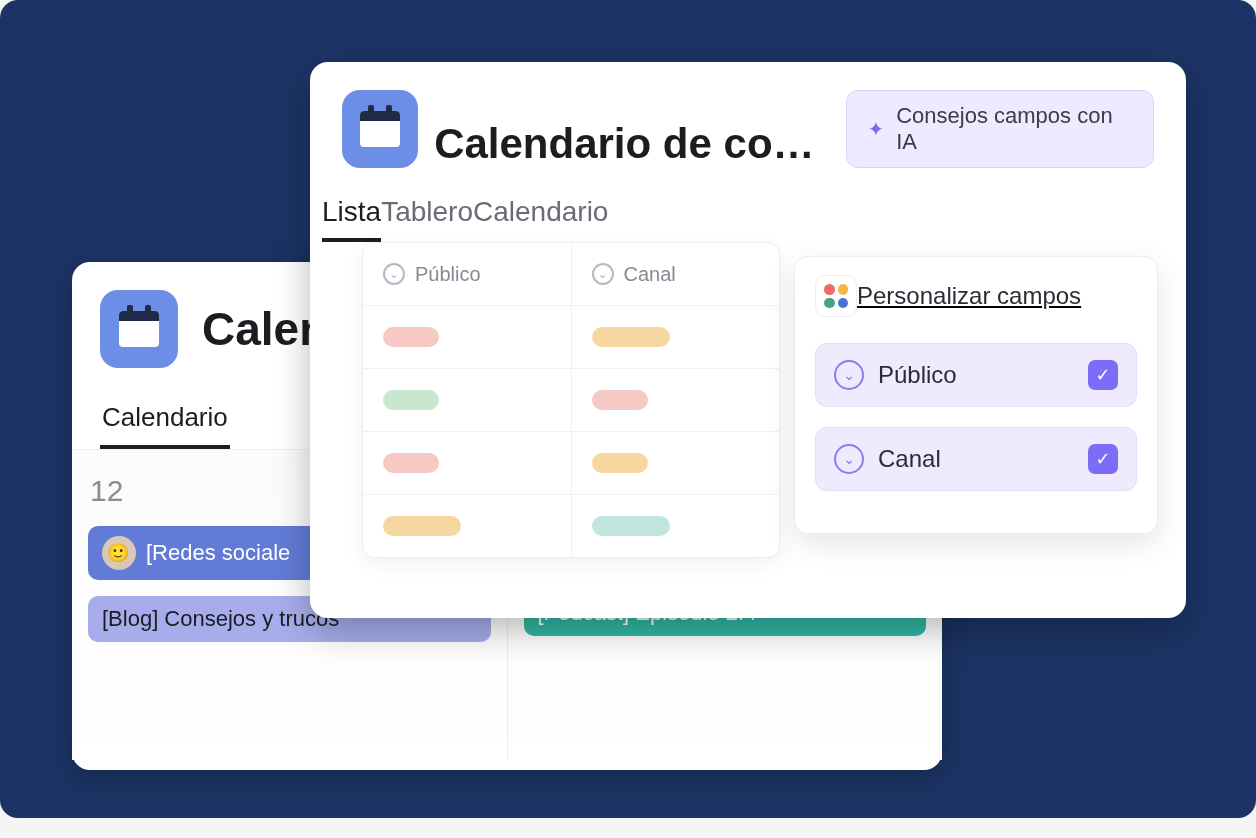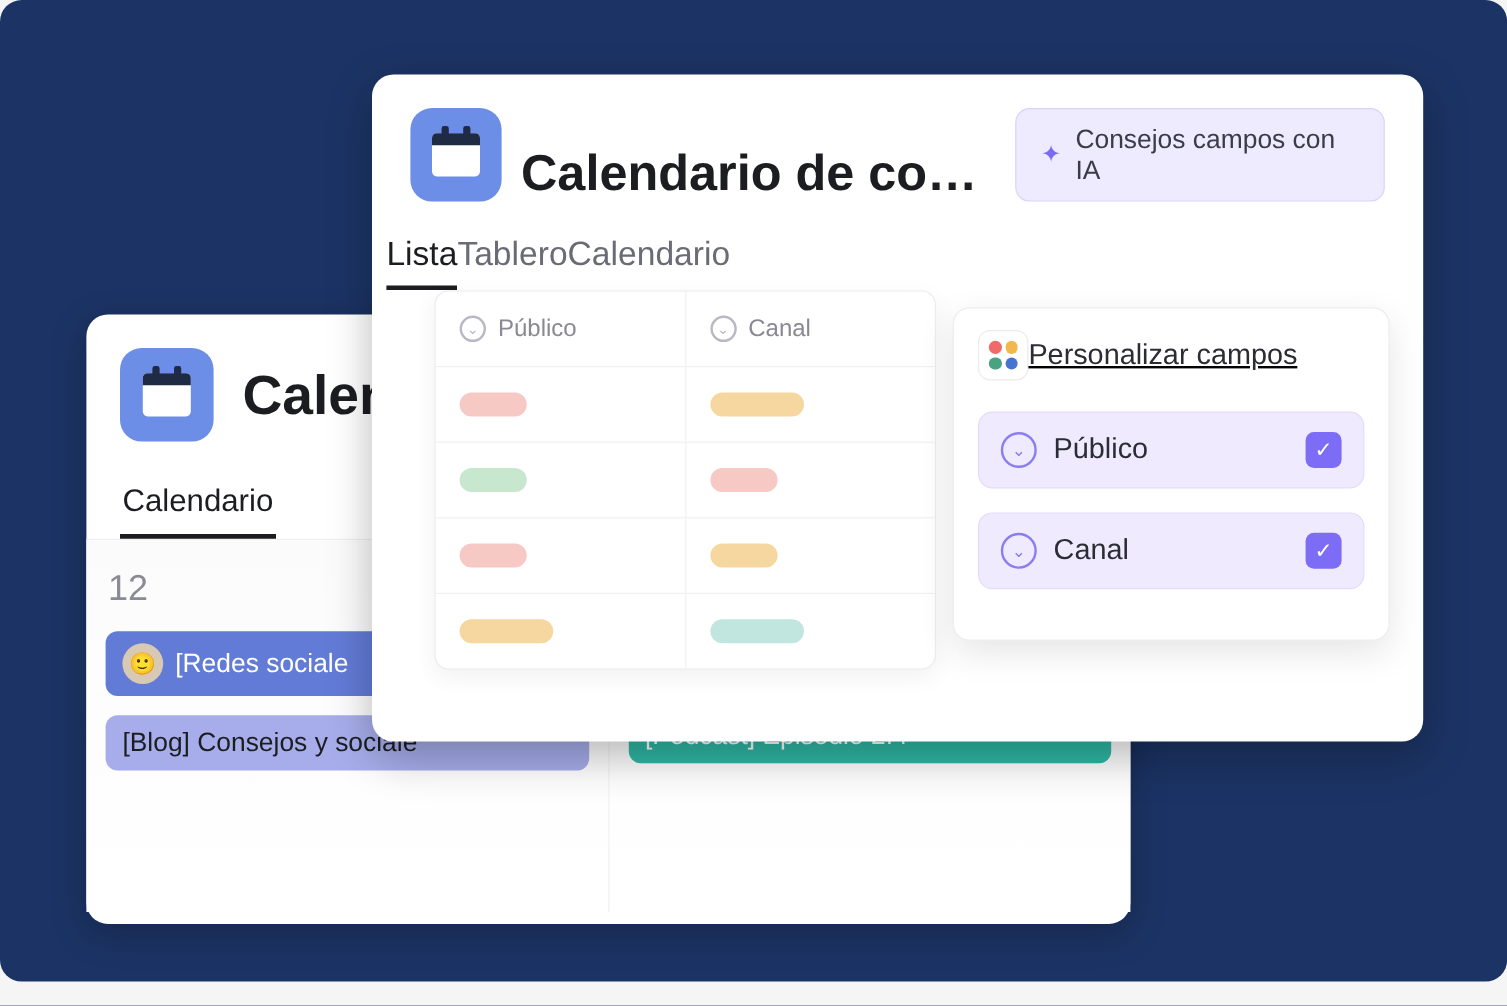--- a/index.html
+++ b/index.html
@@ -342,21 +342,21 @@
     </div>
 
     <div class="cb-body">
       <div class="cb-col">
         <div class="cb-daynum">12</div>
         <div class="event ev-redes">
           <span class="avatar">🙂</span>
           <span>[Redes sociale</span>
         </div>
         <div class="event ev-blog">
-          <span>[Blog] Consejos y sociale</span>
+          <span>[Blog] Consejos y trucos</span>
         </div>
       </div>
       <div class="cb-col">
         <div style="height:58px"></div>
         <div class="event ev-ebook">
           <span class="avatar" style="background:#e7c8c0">🙂</span>
           <span>[Ebook] Mejores prác…</span>
           <span class="link-icon">⮑</span>
         </div>
         <div class="event ev-pod">

